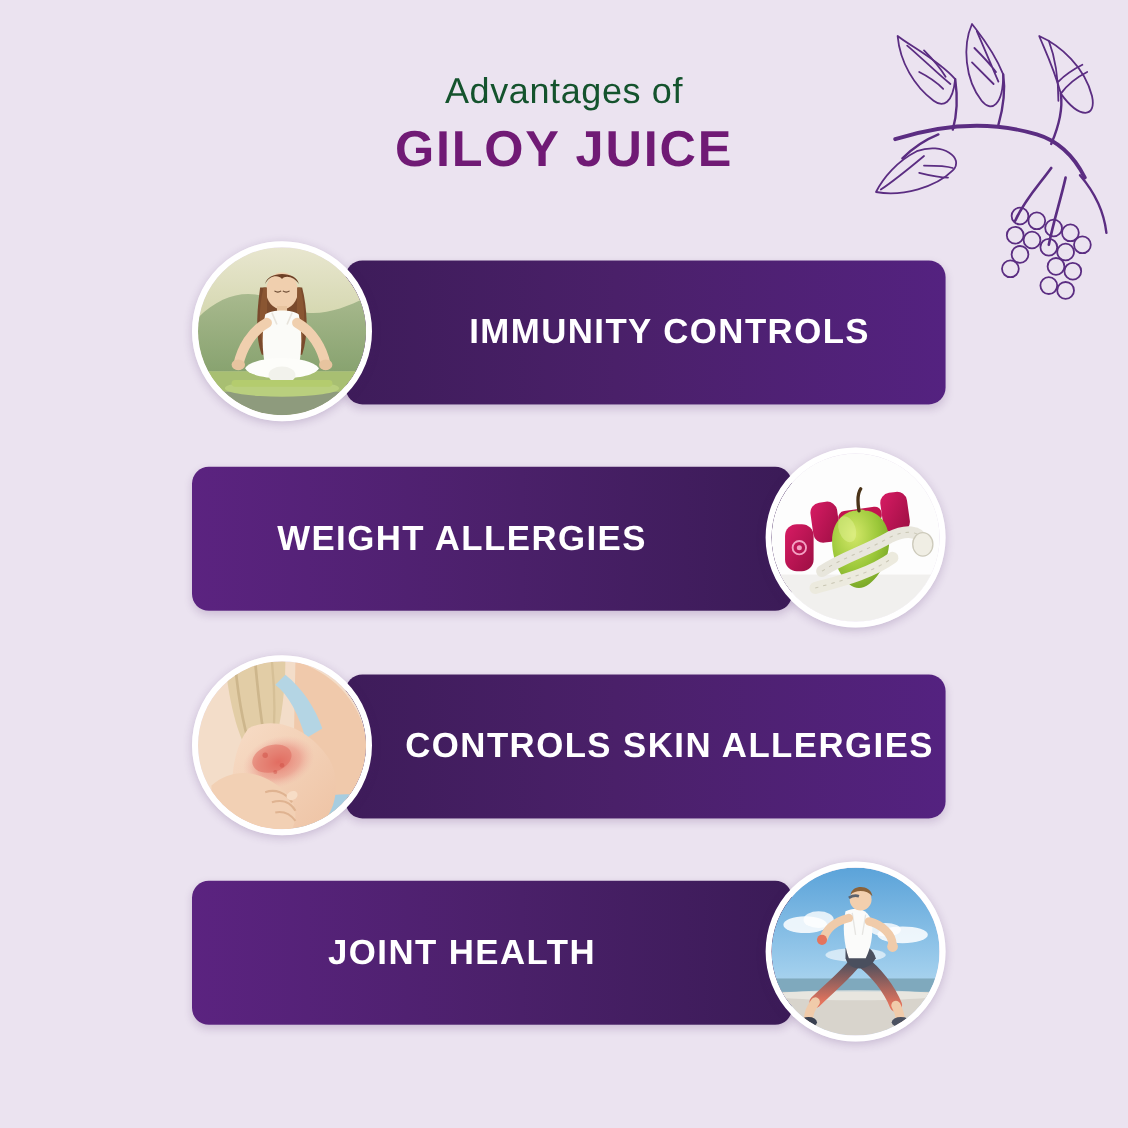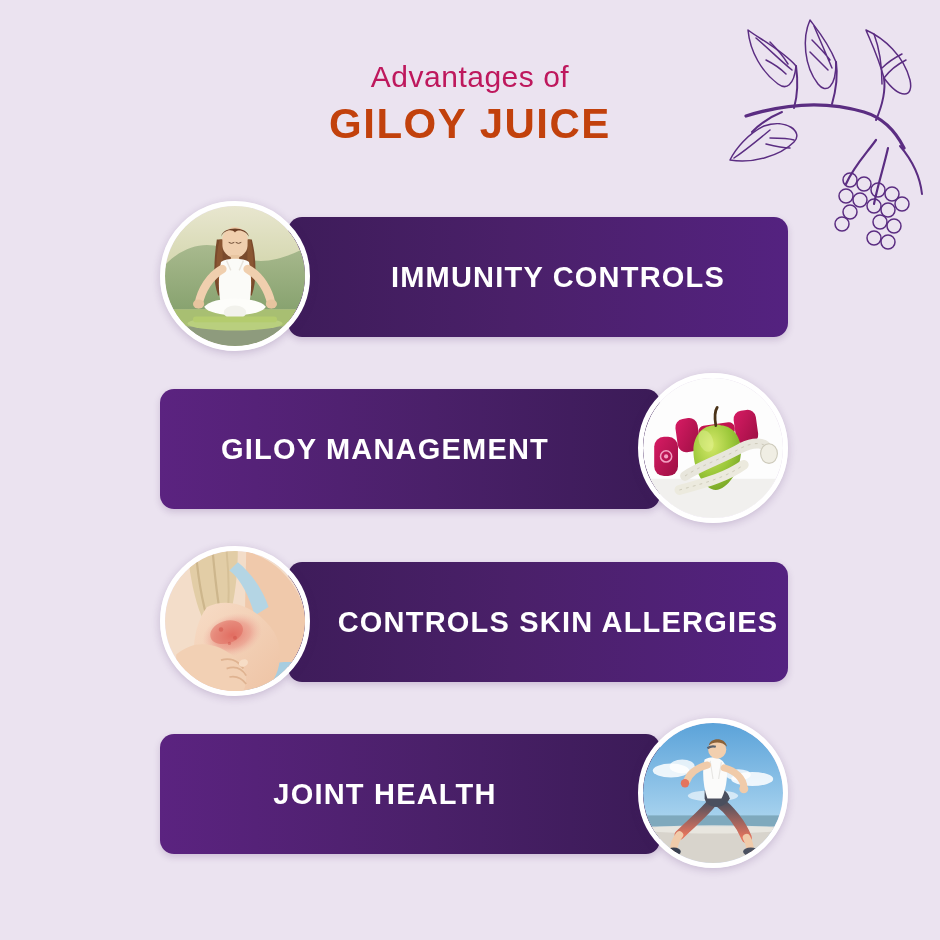--- a/index.html
+++ b/index.html
@@ -35,30 +35,30 @@
   
   #header {
     position: absolute;
     top: 60px;
     left: 0;
     width: 940px;
     text-align: center;
   }
   #eyebrow {
     font-size: 30px;
-    color: #be185d;
+    color: #14532d;
     letter-spacing: 0.5px;
     font-weight: 400;
     line-height: 1.1;
   }
   #main-title {
     margin-top: 8px;
     font-size: 42px;
     font-weight: bold;
-    color: #c2410c;
+    color: #701a75;
     letter-spacing: 1.5px;
     line-height: 1.1;
   }
 
   
   .row {
     position: absolute;
     left: 0;
     width: 940px;
     height: 165px;
@@ -240,21 +240,21 @@
           <ellipse cx="24" cy="70" rx="4" ry="3.2" fill="#e7c49f"></ellipse>
           <ellipse cx="76" cy="70" rx="4" ry="3.2" fill="#e7c49f"></ellipse>
           <rect x="20" y="79" width="60" height="4" rx="2" fill="#b4cc6e"></rect>
         </svg>
       </div>
     </div>
   </div>
 
   <div class="row photo-right" id="row-1">
     <div class="bar">
-      <div class="bar-label">GILOY MANAGEMENT</div>
+      <div class="bar-label">WEIGHT ALLERGIES</div>
     </div>
     <div class="photo">
       <div class="photo-inner">
         <svg viewBox="0 0 100 100" xmlns="http://www.w3.org/2000/svg">
           <defs>
             <radialGradient id="appleG" cx="0.38" cy="0.32" r="0.78">
               <stop offset="0%" stop-color="#d4e86a"></stop>
                 <stop offset="55%" stop-color="#9cc83a"></stop>
               <stop offset="100%" stop-color="#6f9e22"></stop>
             </radialGradient>

